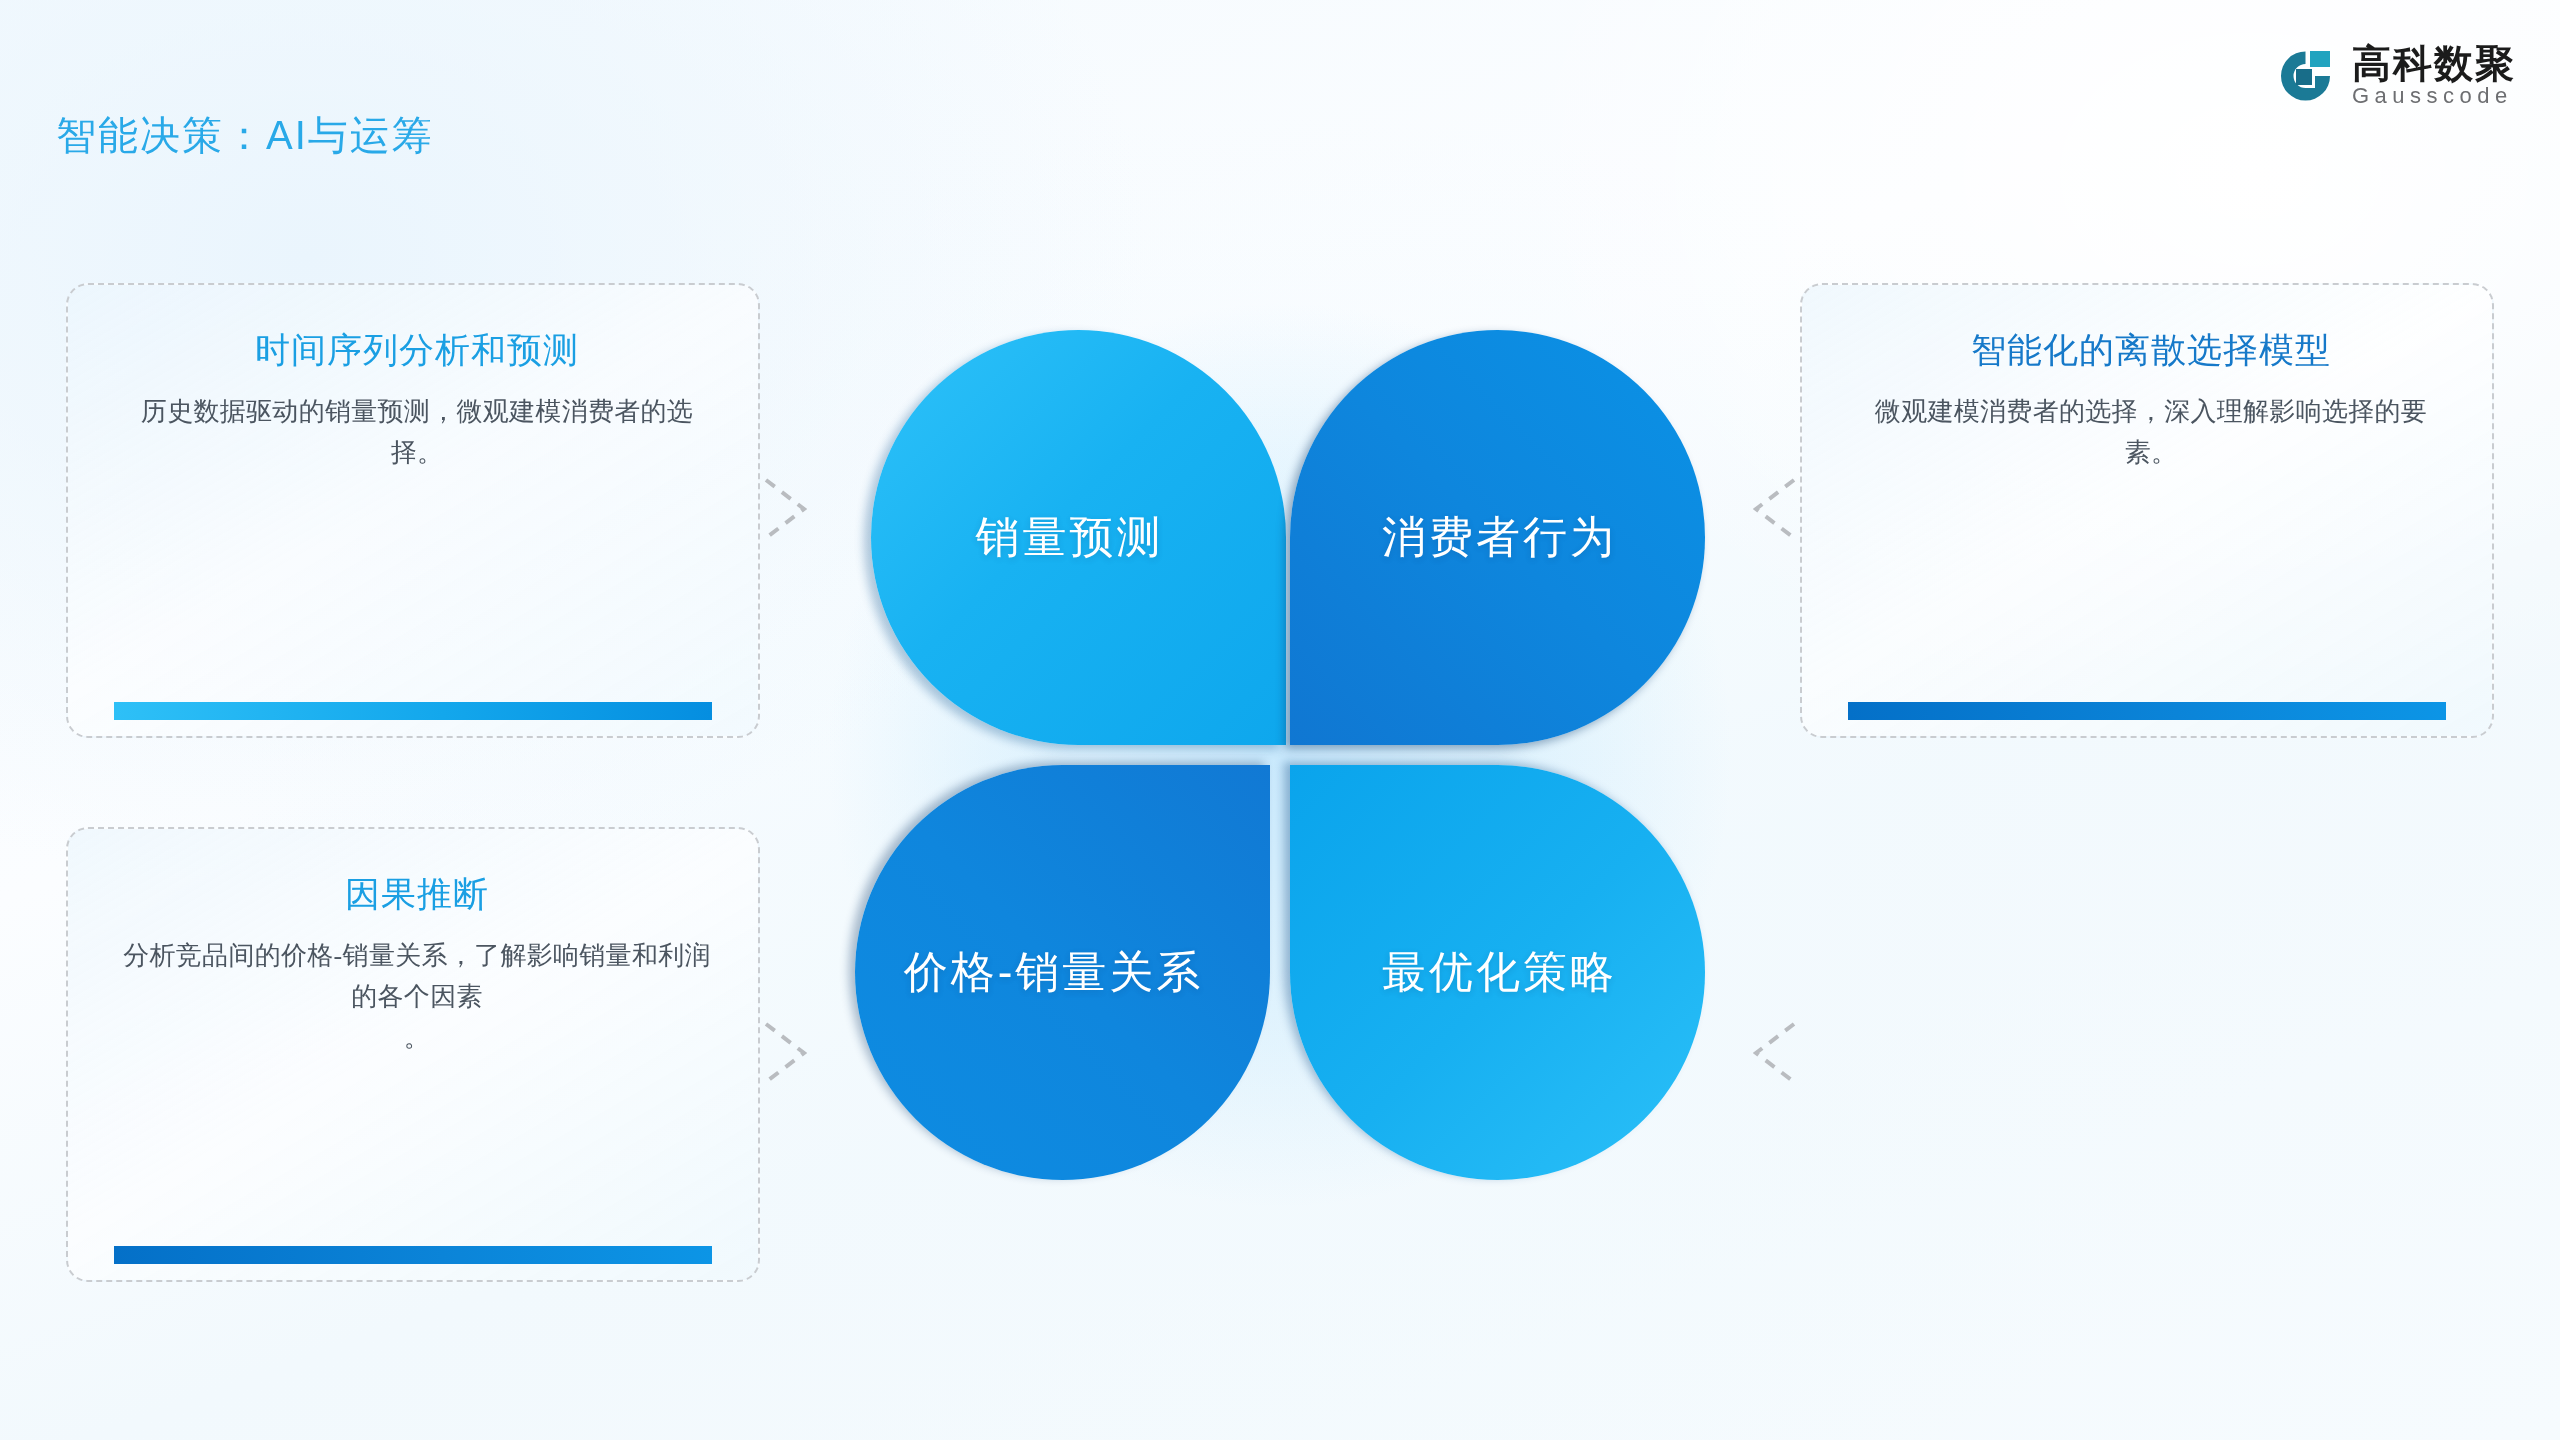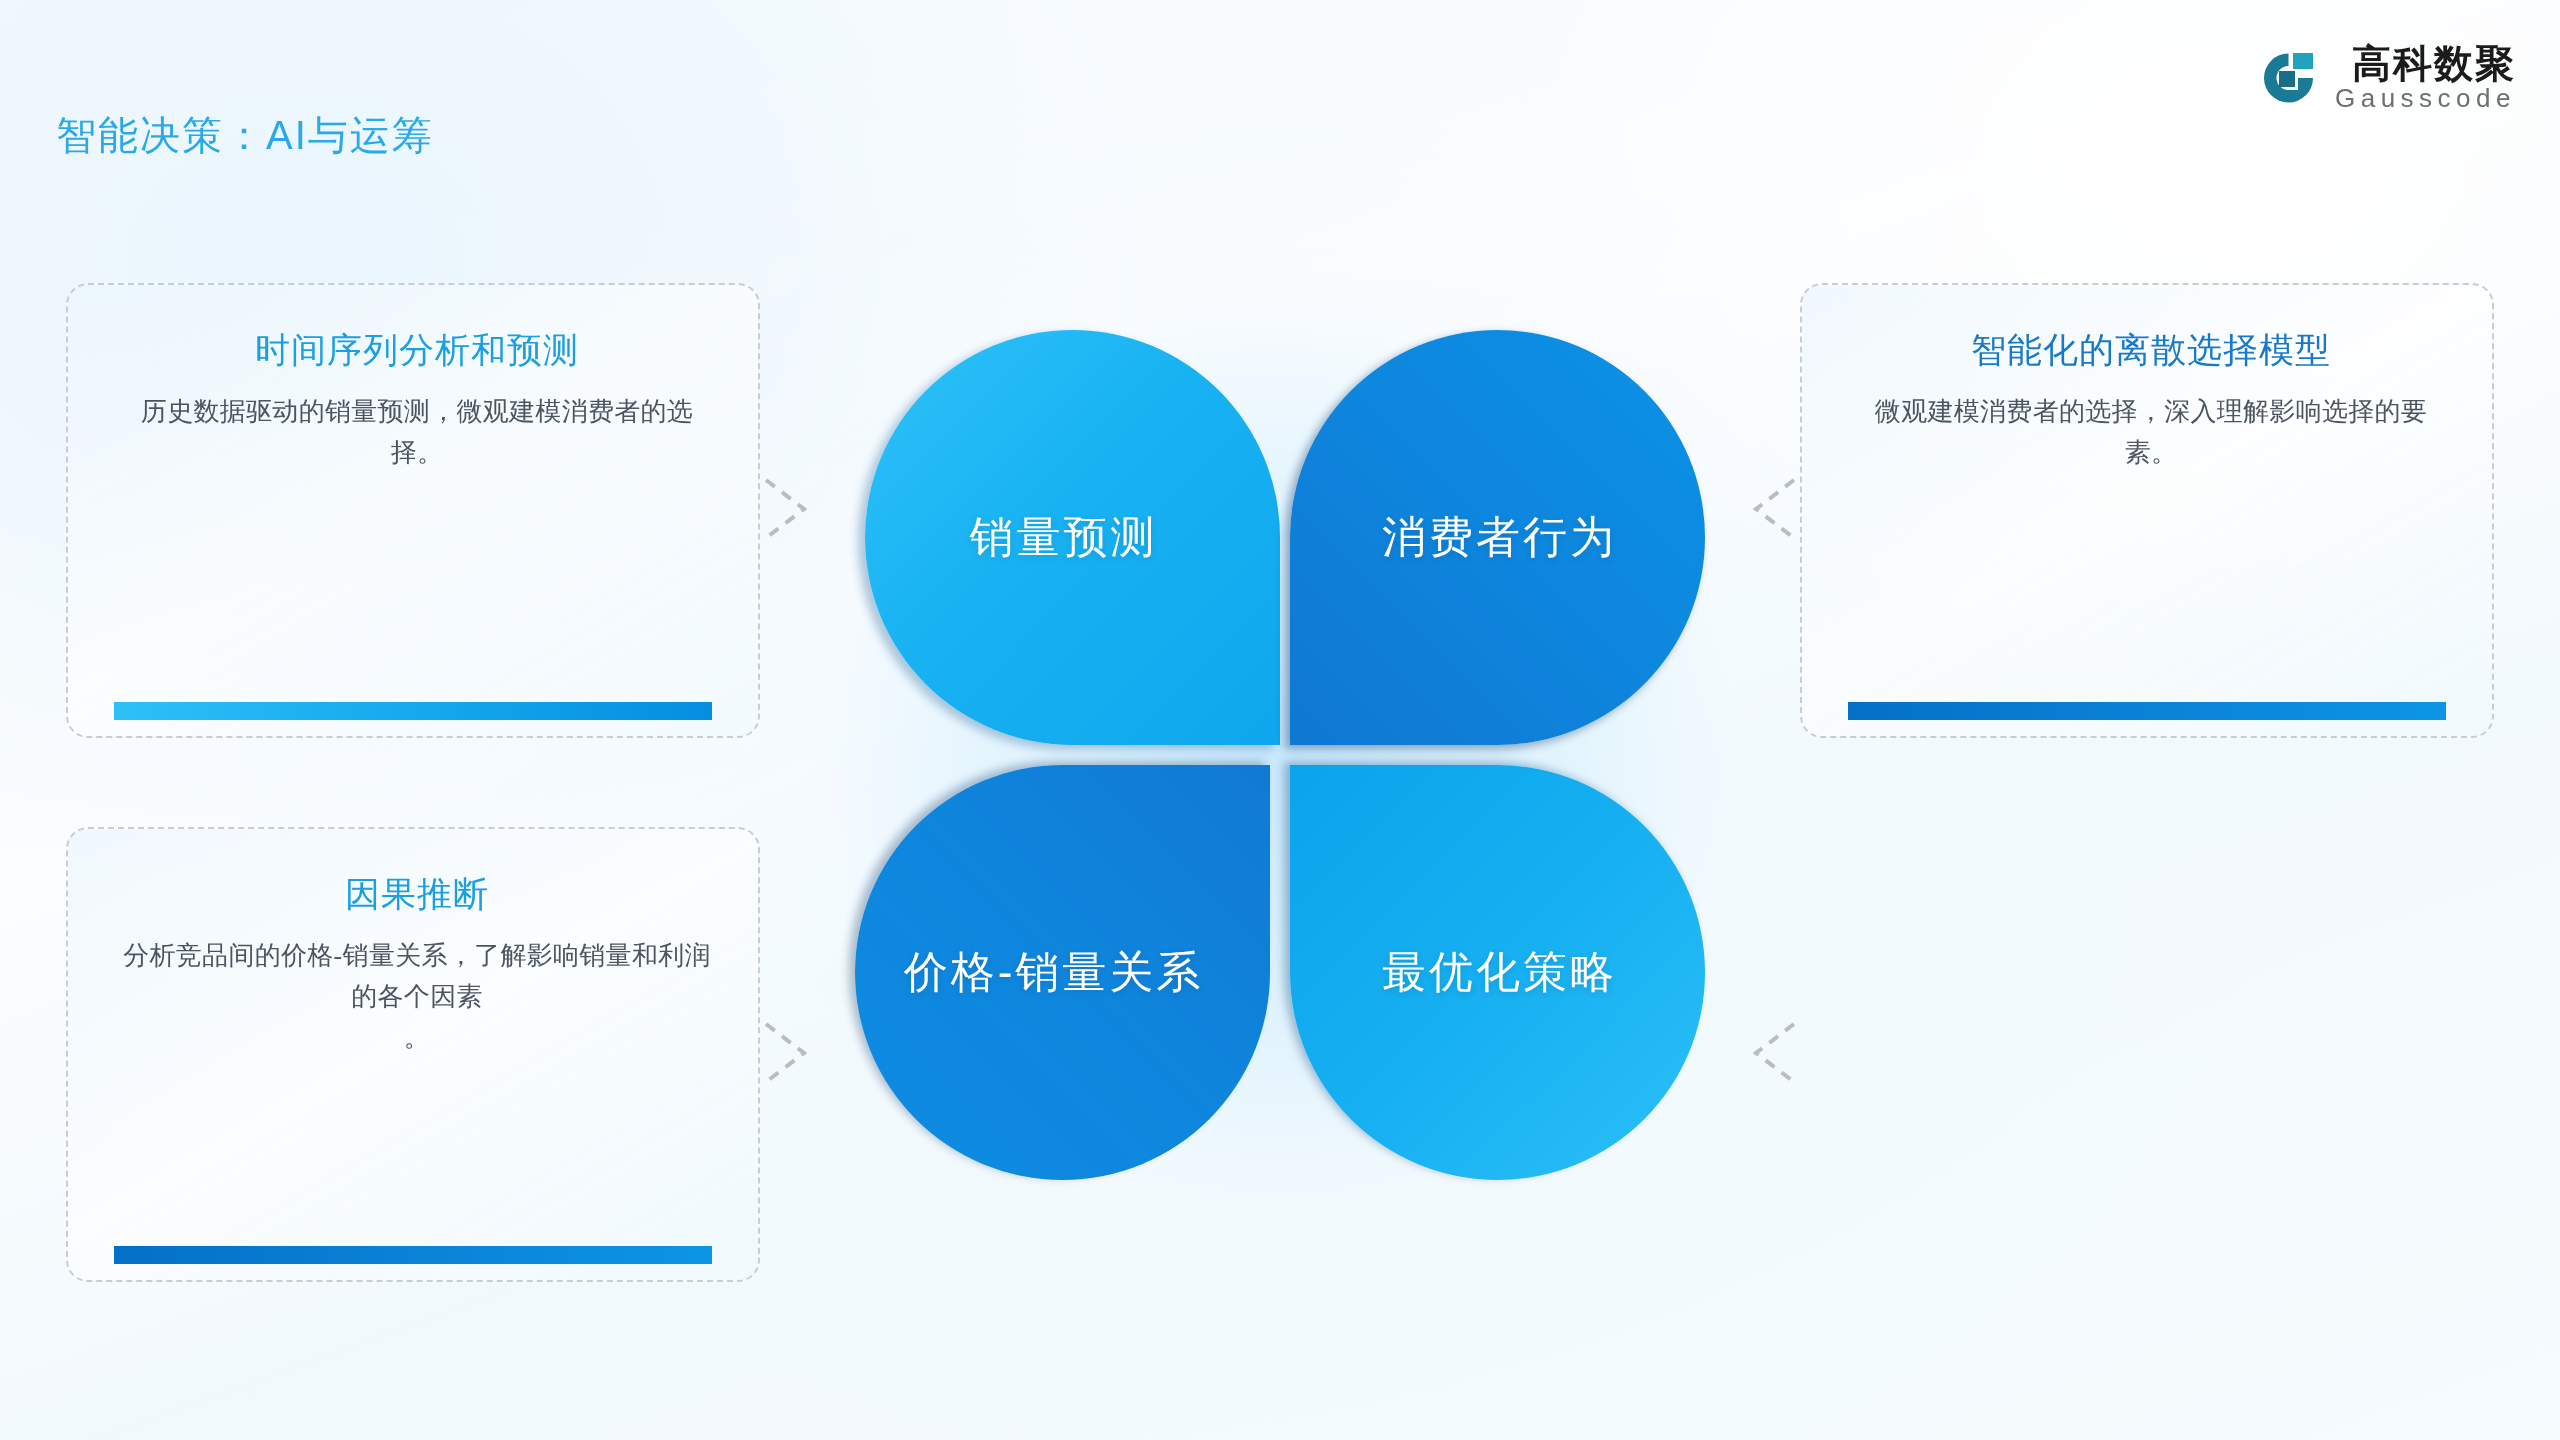--- a/index.html
+++ b/index.html
@@ -17,21 +17,21 @@
 
   
   .title {
     position:absolute; left:56px; top:108px;
     font-size:40px; letter-spacing:2px; color:#29a9e8; white-space:nowrap;
   }
   .logo { position:absolute; right:44px; top:44px; display:flex; align-items:center; gap:16px; }
   .logo-mark { width:62px; height:62px; position:relative; }
   .logo-text { display:flex; flex-direction:column; gap:2px; }
   .logo-cn { font-size:39px; font-weight:700; color:#1b1b1b; letter-spacing:2px; line-height:1;text-align:right; }
-  .logo-en { font-size:26px; color:#6d6e71; letter-spacing:5.5px; line-height:1; }
+  .logo-en { font-size:22px; color:#6d6e71; letter-spacing:5.5px; line-height:1; }
 
   
   .card {
     position:absolute; width:694px; height:455px;
     border:2px dashed #c9ccd0; border-radius:22px;
     background:linear-gradient(150deg, rgba(236,246,253,.72) 0%, rgba(255,255,255,.55) 48%, rgba(240,249,254,.62) 100%);
   }
   .card-inner { position:absolute; left:54px; right:46px; top:44px;text-align:center; }
   .card-title { font-size:35px; color:#1a9fe3; letter-spacing:1px; line-height:1.2; white-space:nowrap; }
   .card-title.dark { color:#1679c9; }
@@ -59,21 +59,21 @@
     position:absolute; left:-60px; top:-60px; width:970px; height:970px;
     background:radial-gradient(circle at 50% 50%, rgba(120,200,250,.34) 0%, rgba(150,215,252,.17) 42%, rgba(255,255,255,0) 66%);
     pointer-events:none;
   }
   .petal { position:absolute; width:415px; height:415px; display:flex; align-items:center; justify-content:center; }
   .petal span {
     color:#fff; font-size:44px; letter-spacing:3px; white-space:nowrap;
     text-shadow:0 2px 6px rgba(0,40,80,.16); position:relative; z-index:2;
   }
   .p-tl {
-    left:10px; top:0; border-radius:210px 210px 0 210px;
+    left:16px; top:0; border-radius:210px 210px 0 210px;
     background:linear-gradient(135deg,#2ec2f9 0%,#18b2f2 45%,#0ea7ed 100%);
     box-shadow:-7px 4px 10px rgba(10,80,140,.30);
   }
   .p-tr {
     left:435px; top:0; border-radius:210px 210px 210px 0;
     background:linear-gradient(225deg,#0a92e6 0%,#0e86dd 50%,#1077d2 100%);
     box-shadow:-5px 4px 10px rgba(6,50,100,.40);
   }
   .p-bl {
     left:0; top:435px; border-radius:210px 0 210px 210px;

